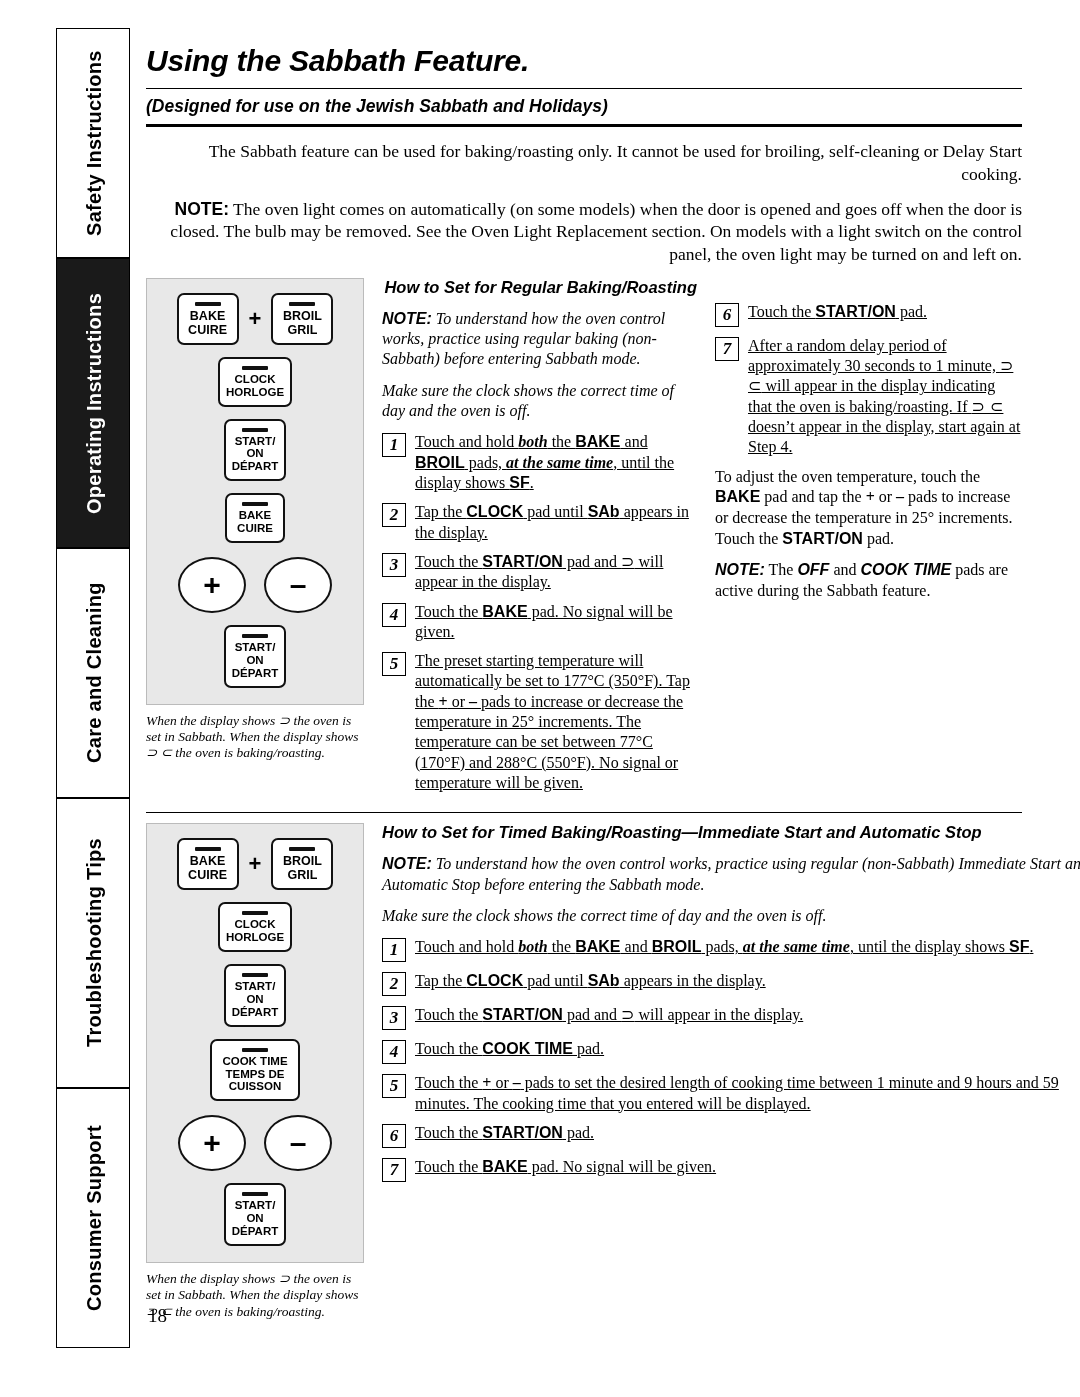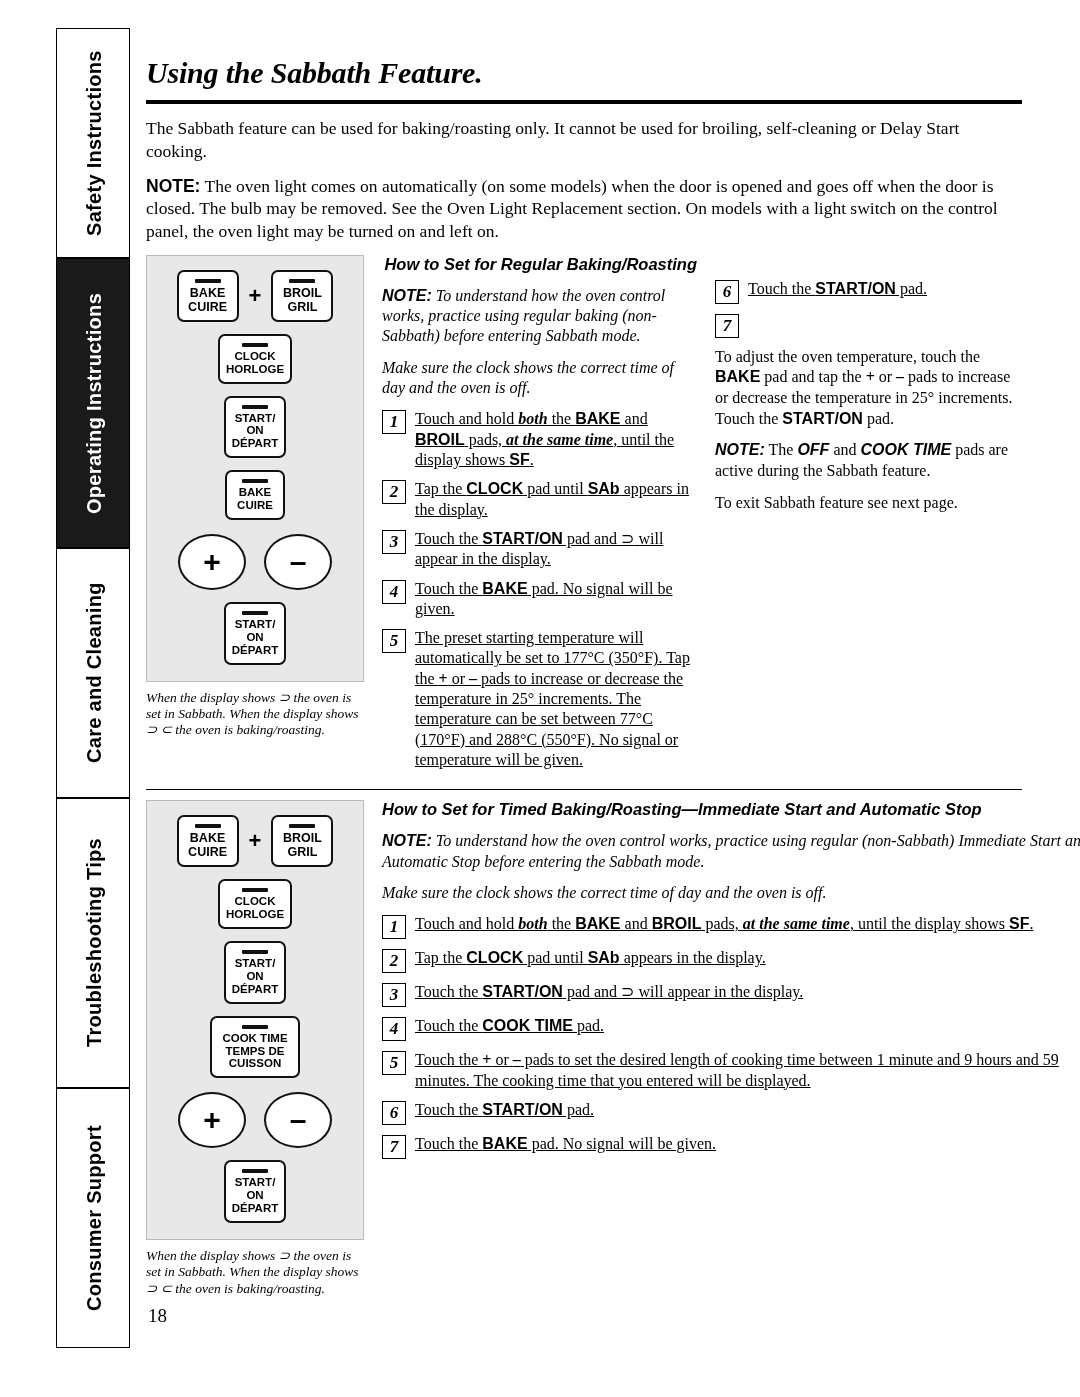--- a/index.html
+++ b/index.html
@@ -54,25 +54,25 @@
 
   
   #content {
     position: absolute;
     left: 146px;
     top: 40px;
     width: 876px;
   }
 
   h1.page-title {
-    font-family: Liberation Serif, serif;
+    font-family: Liberation Sans, sans-serif;
     font-style: italic;
     font-weight: bold;
     font-size: 30px;
-    margin: 16px 0 10px 0;
+    margin: 4px 0 10px 0;
     letter-spacing: -0.2px;
   }
   .rule-thin {
     border-top: 1px solid #000;
     margin: 0;
   }
   .rule-thick {
     border-top: 3px solid #000;
     margin: 0;
   }
@@ -82,21 +82,21 @@
     font-weight: bold;
     font-size: 17.5px;
     padding: 7px 0 7px 0;
   }
 
   .intro {
     font-size: 17.5px;
     line-height: 1.30;
     margin-top: 13px;
   }
-  .intro p { margin: 0 0 12px 0; }
+  .intro p { margin: 0 0 12px 0; text-align: right; }
   .b { font-weight: bold; }
   .bi { font-weight: bold; font-style: italic; }
   .i { font-style: italic; }
   .sans-b { font-family: "Liberation Sans", sans-serif; font-weight: bold; }
   .sans-bi { font-family: "Liberation Sans", sans-serif; font-weight: bold; font-style: italic; }
 
   
   .section { position: relative; }
   .section-head {
     font-family: "Liberation Sans", sans-serif;
@@ -253,20 +253,21 @@
   </div>
   <div class="rail-seg" style="top:1060px;height:260px;">
     <div class="rail-label">Consumer Support</div>
   </div>
 </div>
 
 <div id="content">
 
   <h1 class="page-title">Using the Sabbath Feature.</h1>
   <div class="rule-thin"></div>
+  <div class="subtitle">(Designed for use on the Jewish Sabbath and Holidays)</div>
   <div class="rule-thick"></div>
 
   <div class="intro">
     <p>The Sabbath feature can be used for baking/roasting only. It cannot be used for broiling, self-cleaning or Delay Start cooking.</p>
     <p><span class="sans-b">NOTE:</span><span> The oven light comes on automatically (on some models) when the door is opened and goes off when the door is closed. The bulb may be removed. See the Oven Light Replacement section. On models with a light switch on the control panel, the oven light may be turned on and left on.</span></p>
   </div>
 
   <div class="section" style="margin-top:6px;">
     <div class="cols">
       <div class="col-pad">
@@ -338,25 +339,25 @@
 
       <div class="col-right">
         <div style="height:24px;"></div>
         <div class="steps">
           <div class="step">
             <div class="step-num">6</div>
             <div class="step-text">Touch the <span class="sans-b">START/ON</span> pad.</div>
           </div>
           <div class="step">
             <div class="step-num">7</div>
+            <div class="step-text">After a random delay period of approximately 30 seconds to 1 minute, <span class="dsym">⊃ ⊂</span> will appear in the display indicating that the oven is baking/roasting. If <span class="dsym">⊃ ⊂</span> doesn’t appear in the display, start again at Step 4.</div>
           </div>
         </div>
         <div class="para">To adjust the oven temperature, touch the <span class="sans-b">BAKE</span> pad and tap the <span class="b">+</span> or <span class="b">–</span> pads to increase or decrease the temperature in 25° increments. Touch the <span class="sans-b">START/ON</span> pad.</div>
         <div class="para"><span class="sans-bi">NOTE:</span> The <span class="sans-bi">OFF</span> and <span class="sans-bi">COOK TIME</span> pads are active during the Sabbath feature.</div>
-        <div class="para">To exit Sabbath feature see next page.</div>
       </div>
     </div>
   </div>
 
   <div class="rule-thin" style="margin:10px 0 10px 0;"></div>
 
   <div class="section">
     <div class="cols">
       <div class="col-pad">
         <div class="keypad">

